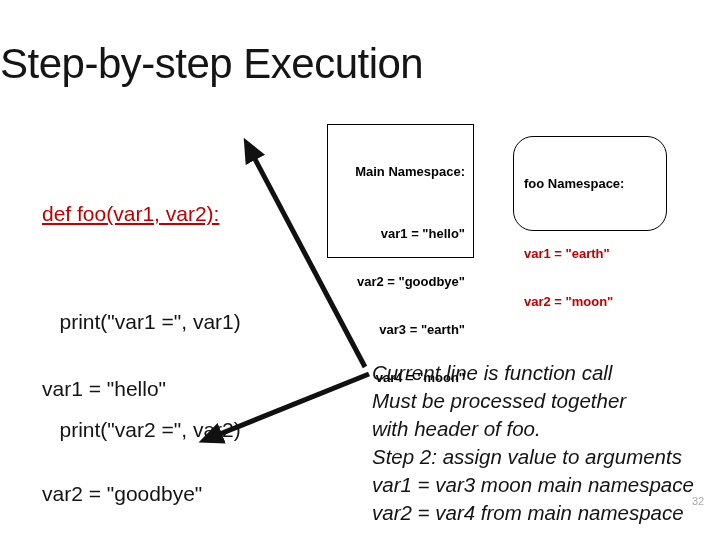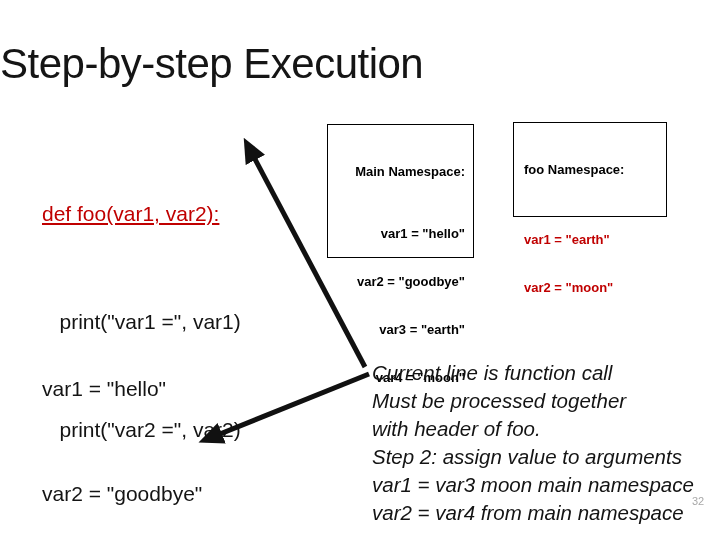--- a/index.html
+++ b/index.html
@@ -56,23 +56,24 @@
   }
   .ns-box.main {
     left: 327px;
     top: 124px;
     width: 147px;
     height: 134px;
     text-align: right;
   }
   .ns-box.foo {
     left: 513px;
-    top: 122px;
+    top: 136px;
     width: 154px;
     height: 95px;
+    border-radius: 20px;
   }
   .ns-title {
     color: #000000;
     margin-bottom: 16px;
   }
   .ns-box.foo .ns-title {
     margin-bottom: 24px;
   }
   .ns-line {
     line-height: 18px;

